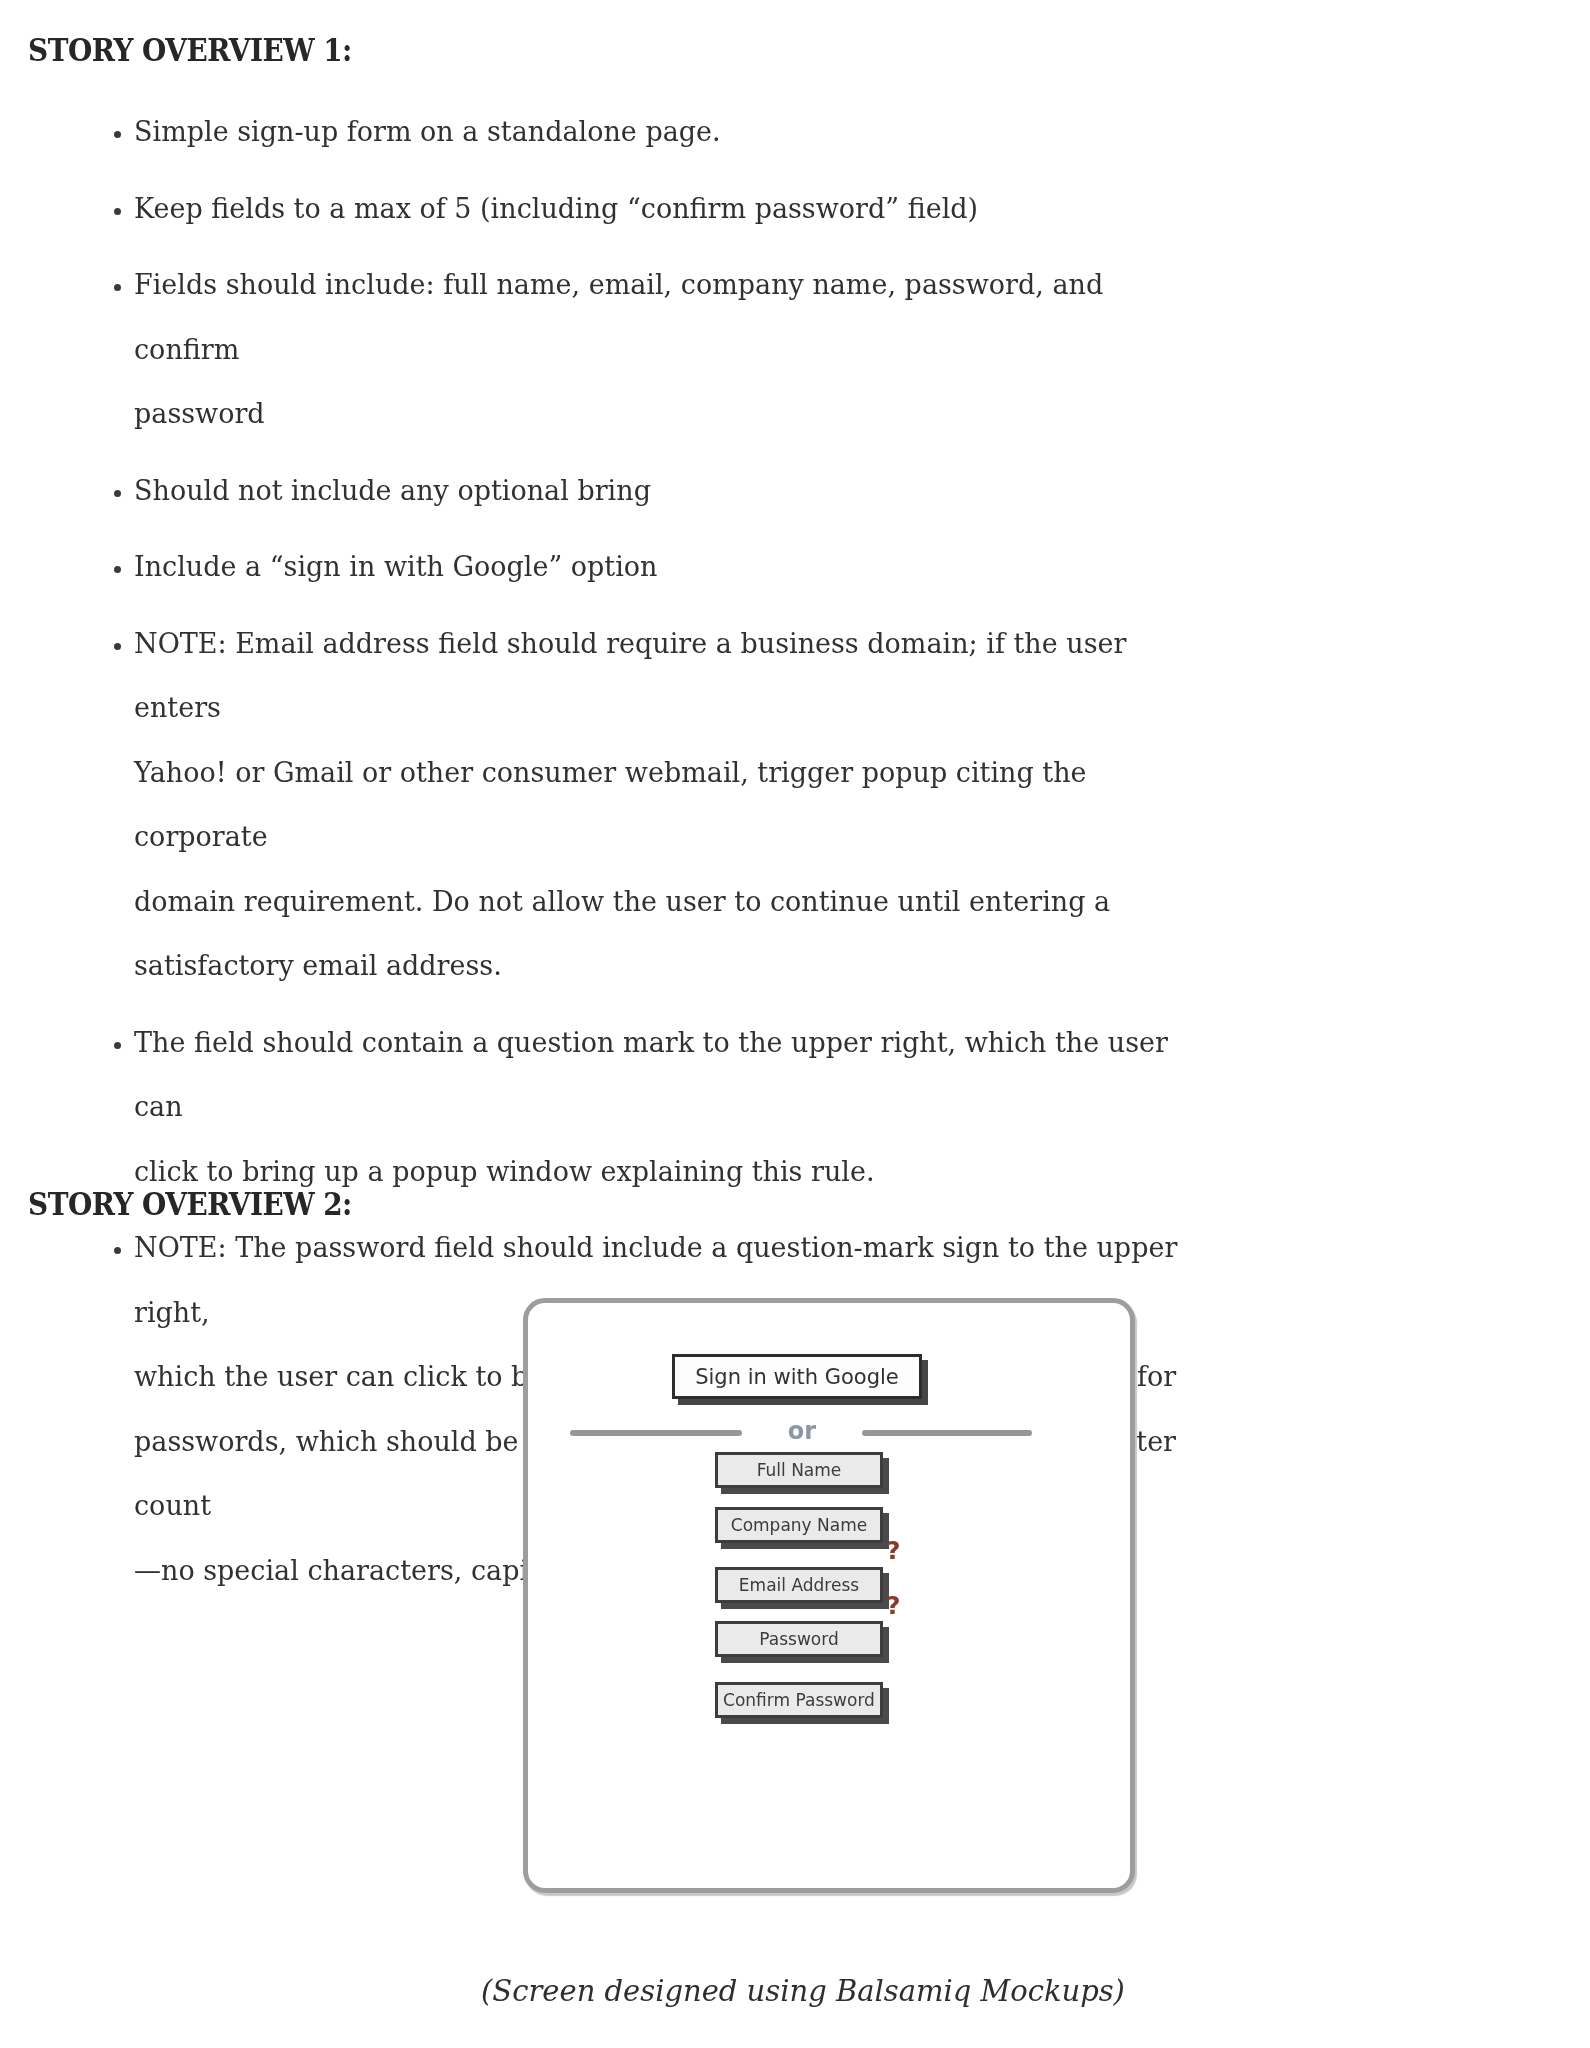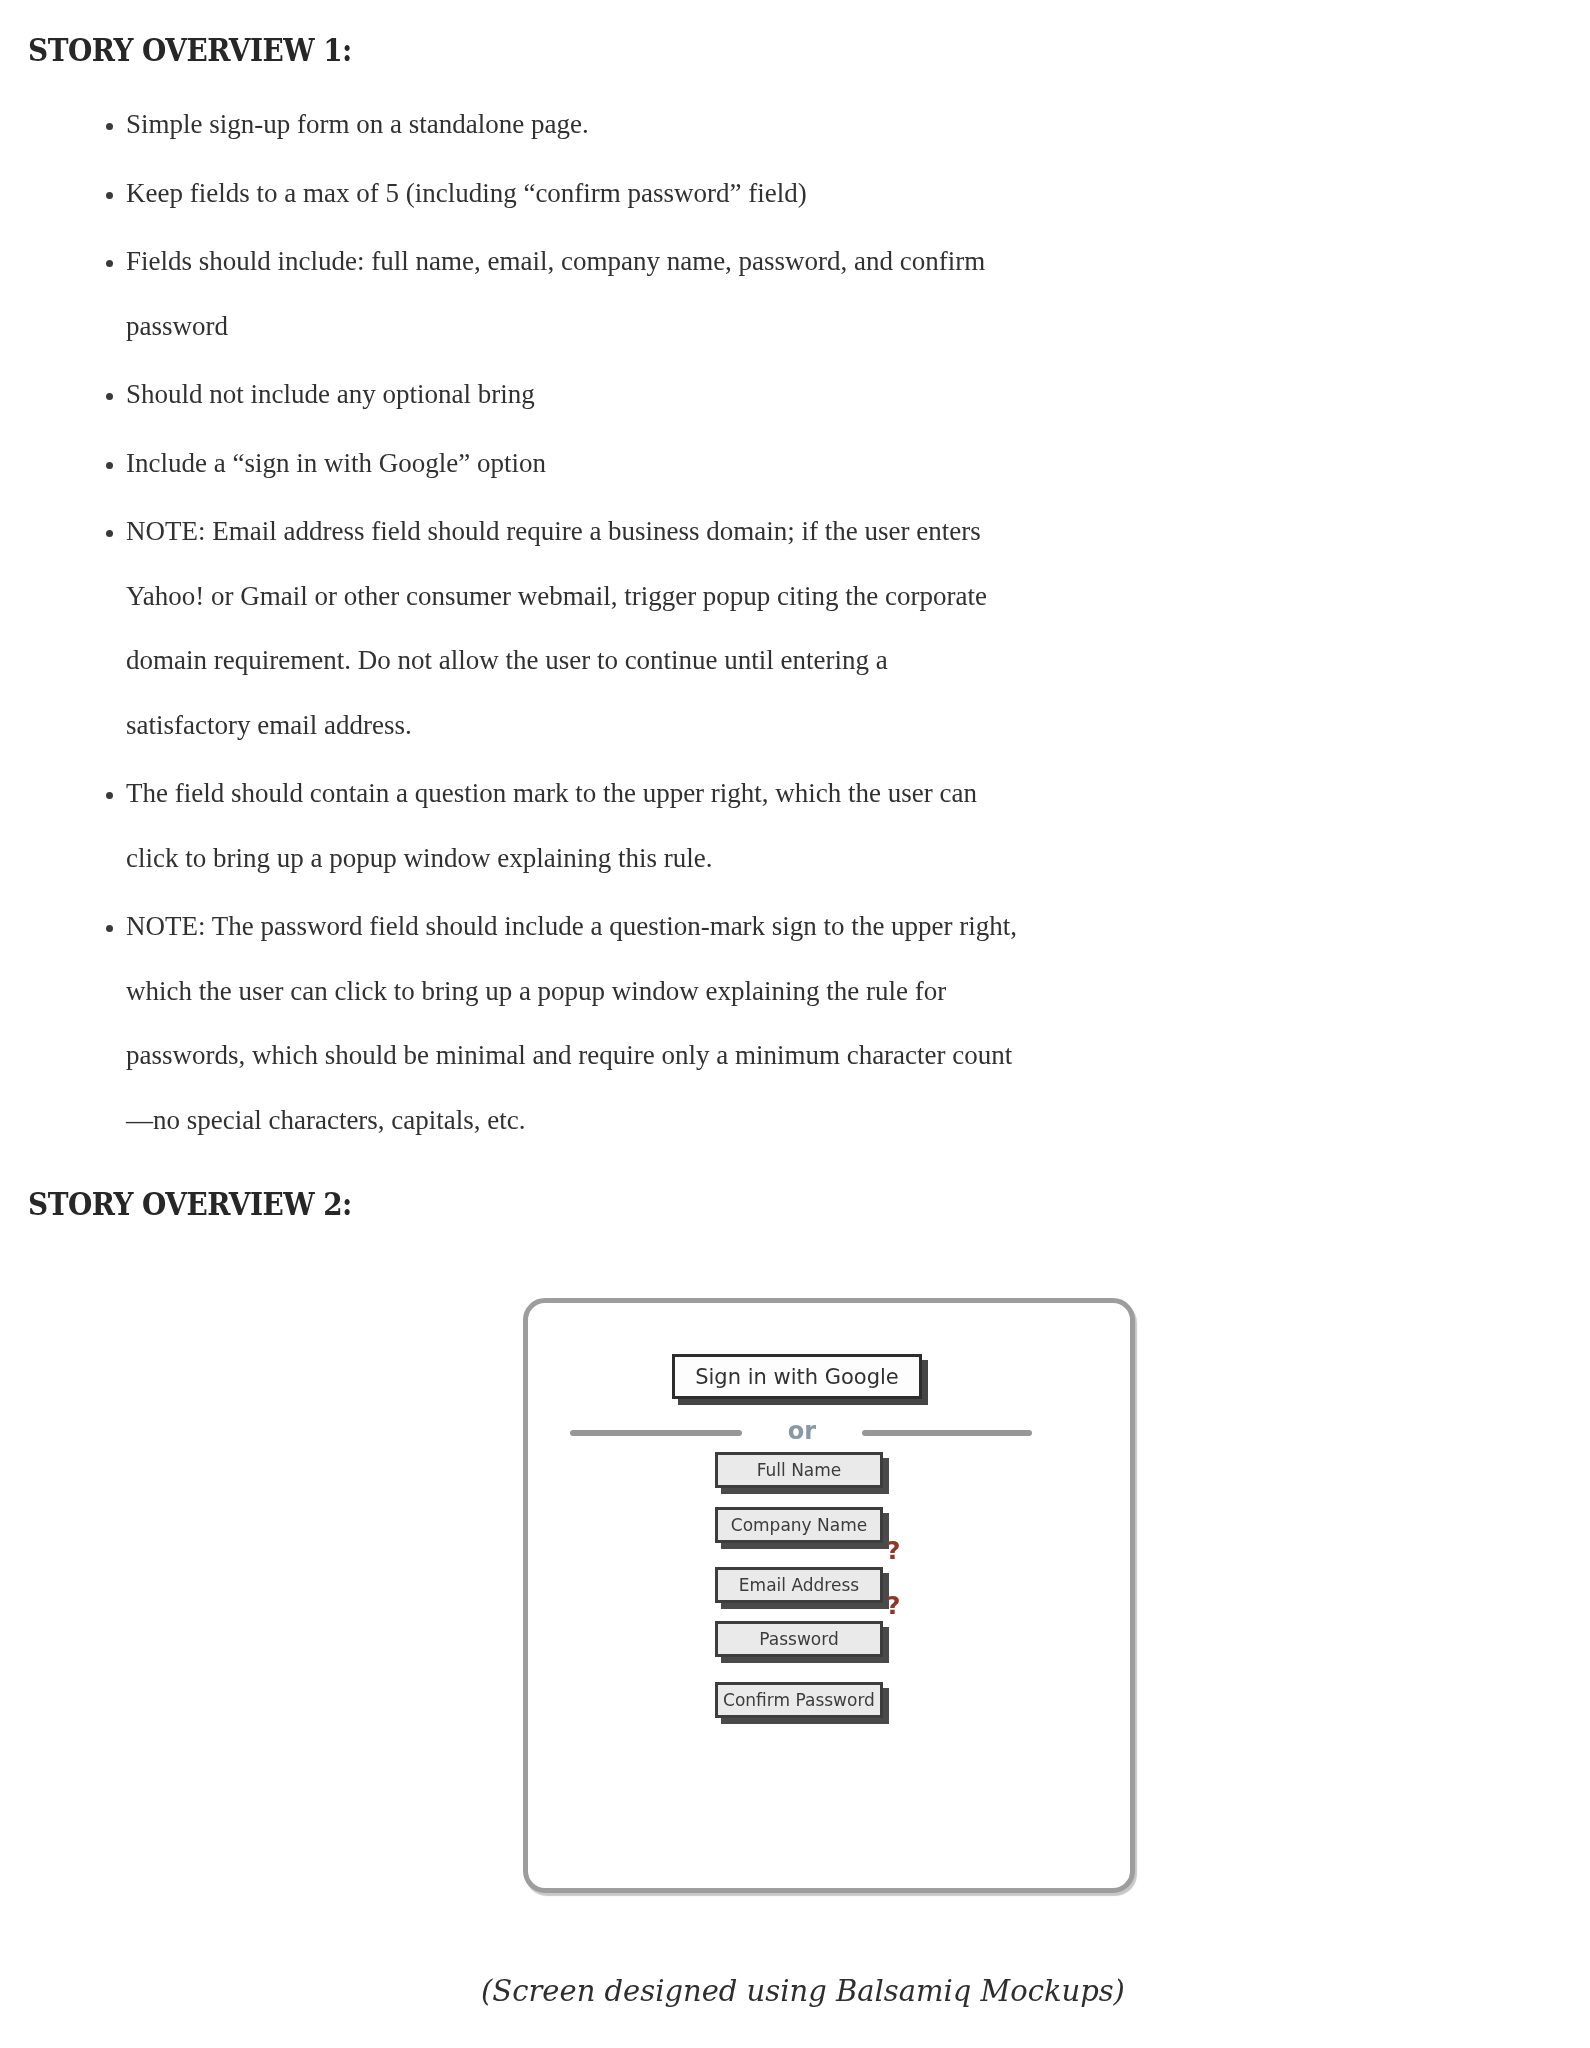--- a/index.html
+++ b/index.html
@@ -17,21 +17,21 @@
     font-stretch:condensed;letter-spacing:-0.5px;
   }
   #heading-1{top:32px;}
   #heading-2{top:1186px;}
   ul.reqs{
     position:absolute;left:28px;top:88px;
     width:1080px;margin:0;padding:0 0 0 94px;
     list-style:disc outside;
     font-size:27px;line-height:64.5px;color:#313131;
   }
-  ul.reqs li{white-space:pre-line;margin:4px;padding:0;font-family:Liberation Serif, serif;}
+  ul.reqs li{white-space:pre-line;margin:12px;padding:0;}
   ul.reqs li::marker{color:#3a3a3a;font-size:22px;}
 
   
   .mockup{
     position:absolute;left:523px;top:1298px;
     width:612px;height:595px;box-sizing:border-box;
     background:#ffffff;
     border:5px solid #9d9d9d;border-radius:22px;
     box-shadow:2px 3px 1px rgba(0,0,0,0.22);
     font-family:"DejaVu Sans","Liberation Sans",sans-serif;

